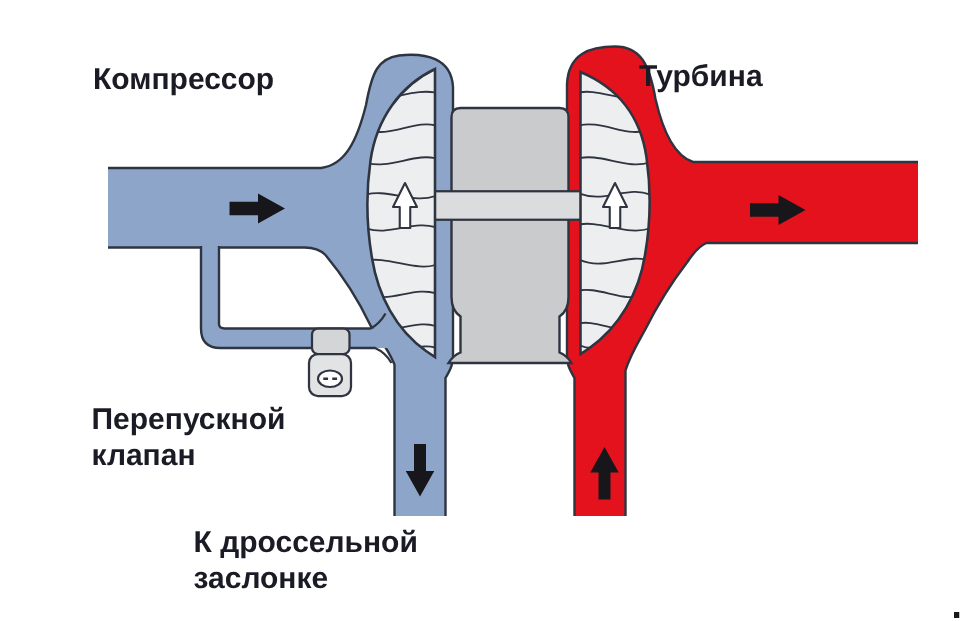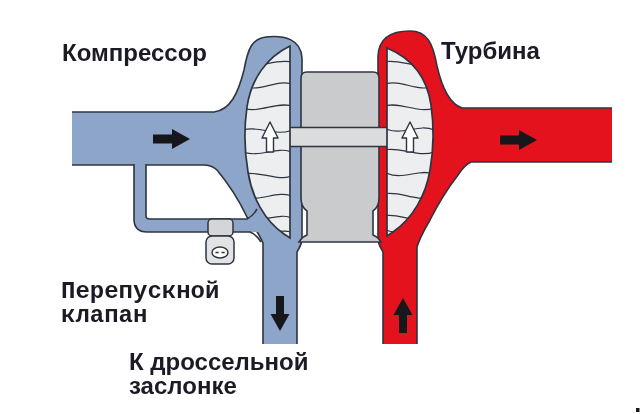--- a/index.html
+++ b/index.html
@@ -7,29 +7,29 @@
     position:relative;
     width:640px;height:414px;
     background:var(--background,#fff);
     overflow:hidden;
     font-family:"Liberation Sans","DejaVu Sans",sans-serif;
   }
   .stage svg{position:absolute;left:0;top:0;}
   .lbl{
     position:absolute;
     font-weight:bold;
-    font-size:24px;
+    font-size:20px;
     line-height:24px;
     color:var(--text-color,#1b1b26);
     white-space:pre-line;
     letter-spacing:0;
   }
   .lbl-compressor{left:62px;top:41px;}
-  .lbl-turbine{left:441px;top:39px;}
-  .lbl-bypass{left:61px;top:280px;font-family:Liberation Mono, monospace;}
+  .lbl-turbine{left:426px;top:39px;}
+  .lbl-bypass{left:61px;top:268px;}
   .lbl-throttle{left:129px;top:350px;}
   .lbl-cylinders{left:382px;top:350px;}
 </style>
 </head>
 <body>
 
 <div class="stage">
   <svg width="640" height="414" viewBox="0 0 640 414">
     <defs>
       <clipPath id="cwClip">

